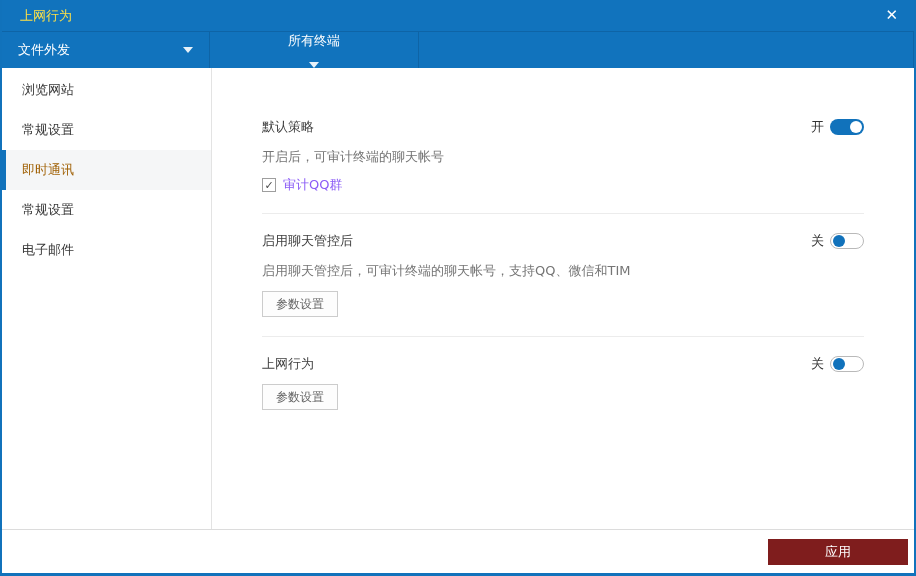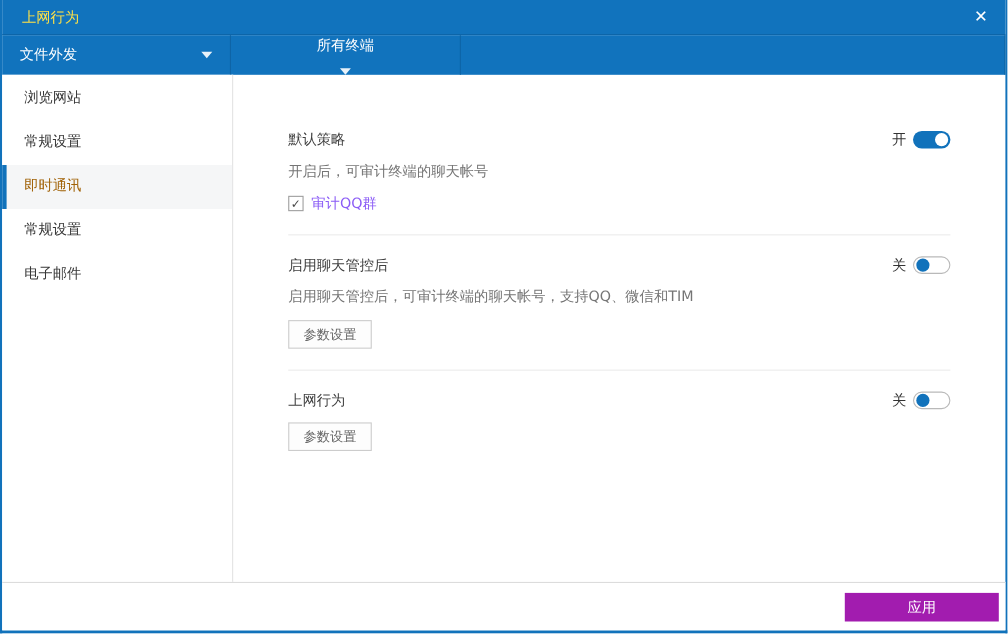--- a/index.html
+++ b/index.html
@@ -50,21 +50,21 @@
               align-items:center; justify-content:center; font-size:11px; line-height:11px; color:#4a4a4a; }
   .check-label { font-size:13px; color:#8b5cf6; }
   .param-btn { margin-top:11px; width:76px; height:26px; border:1px solid #cccccc; background:#fdfdfd;
                font-size:12px; color:#666; display:flex; align-items:center; justify-content:center; cursor:pointer; }
   .divider { border-top:1px solid #ececec; margin-top:19px; }
   .section + .divider + .section, .sec-follow { margin-top:18px; }
 
   
   .footer { height:44px; flex:0 0 44px; border-top:1px solid #dcdcdc; background:#fff;
             display:flex; align-items:center; justify-content:flex-end; padding-right:6px; }
-  .apply-btn { width:140px; height:26px; background:#a21caf; color:#fff; font-size:13px;
+  .apply-btn { width:140px; height:26px; background:#7f1d1d; color:#fff; font-size:13px;
                display:flex; align-items:center; justify-content:center; cursor:pointer; border:none; }
 </style>
 </head>
 <body>
 
 <div class="window">
 
   <div class="titlebar">
     <span class="title">上网行为</span>
     <span class="close">✕</span>

